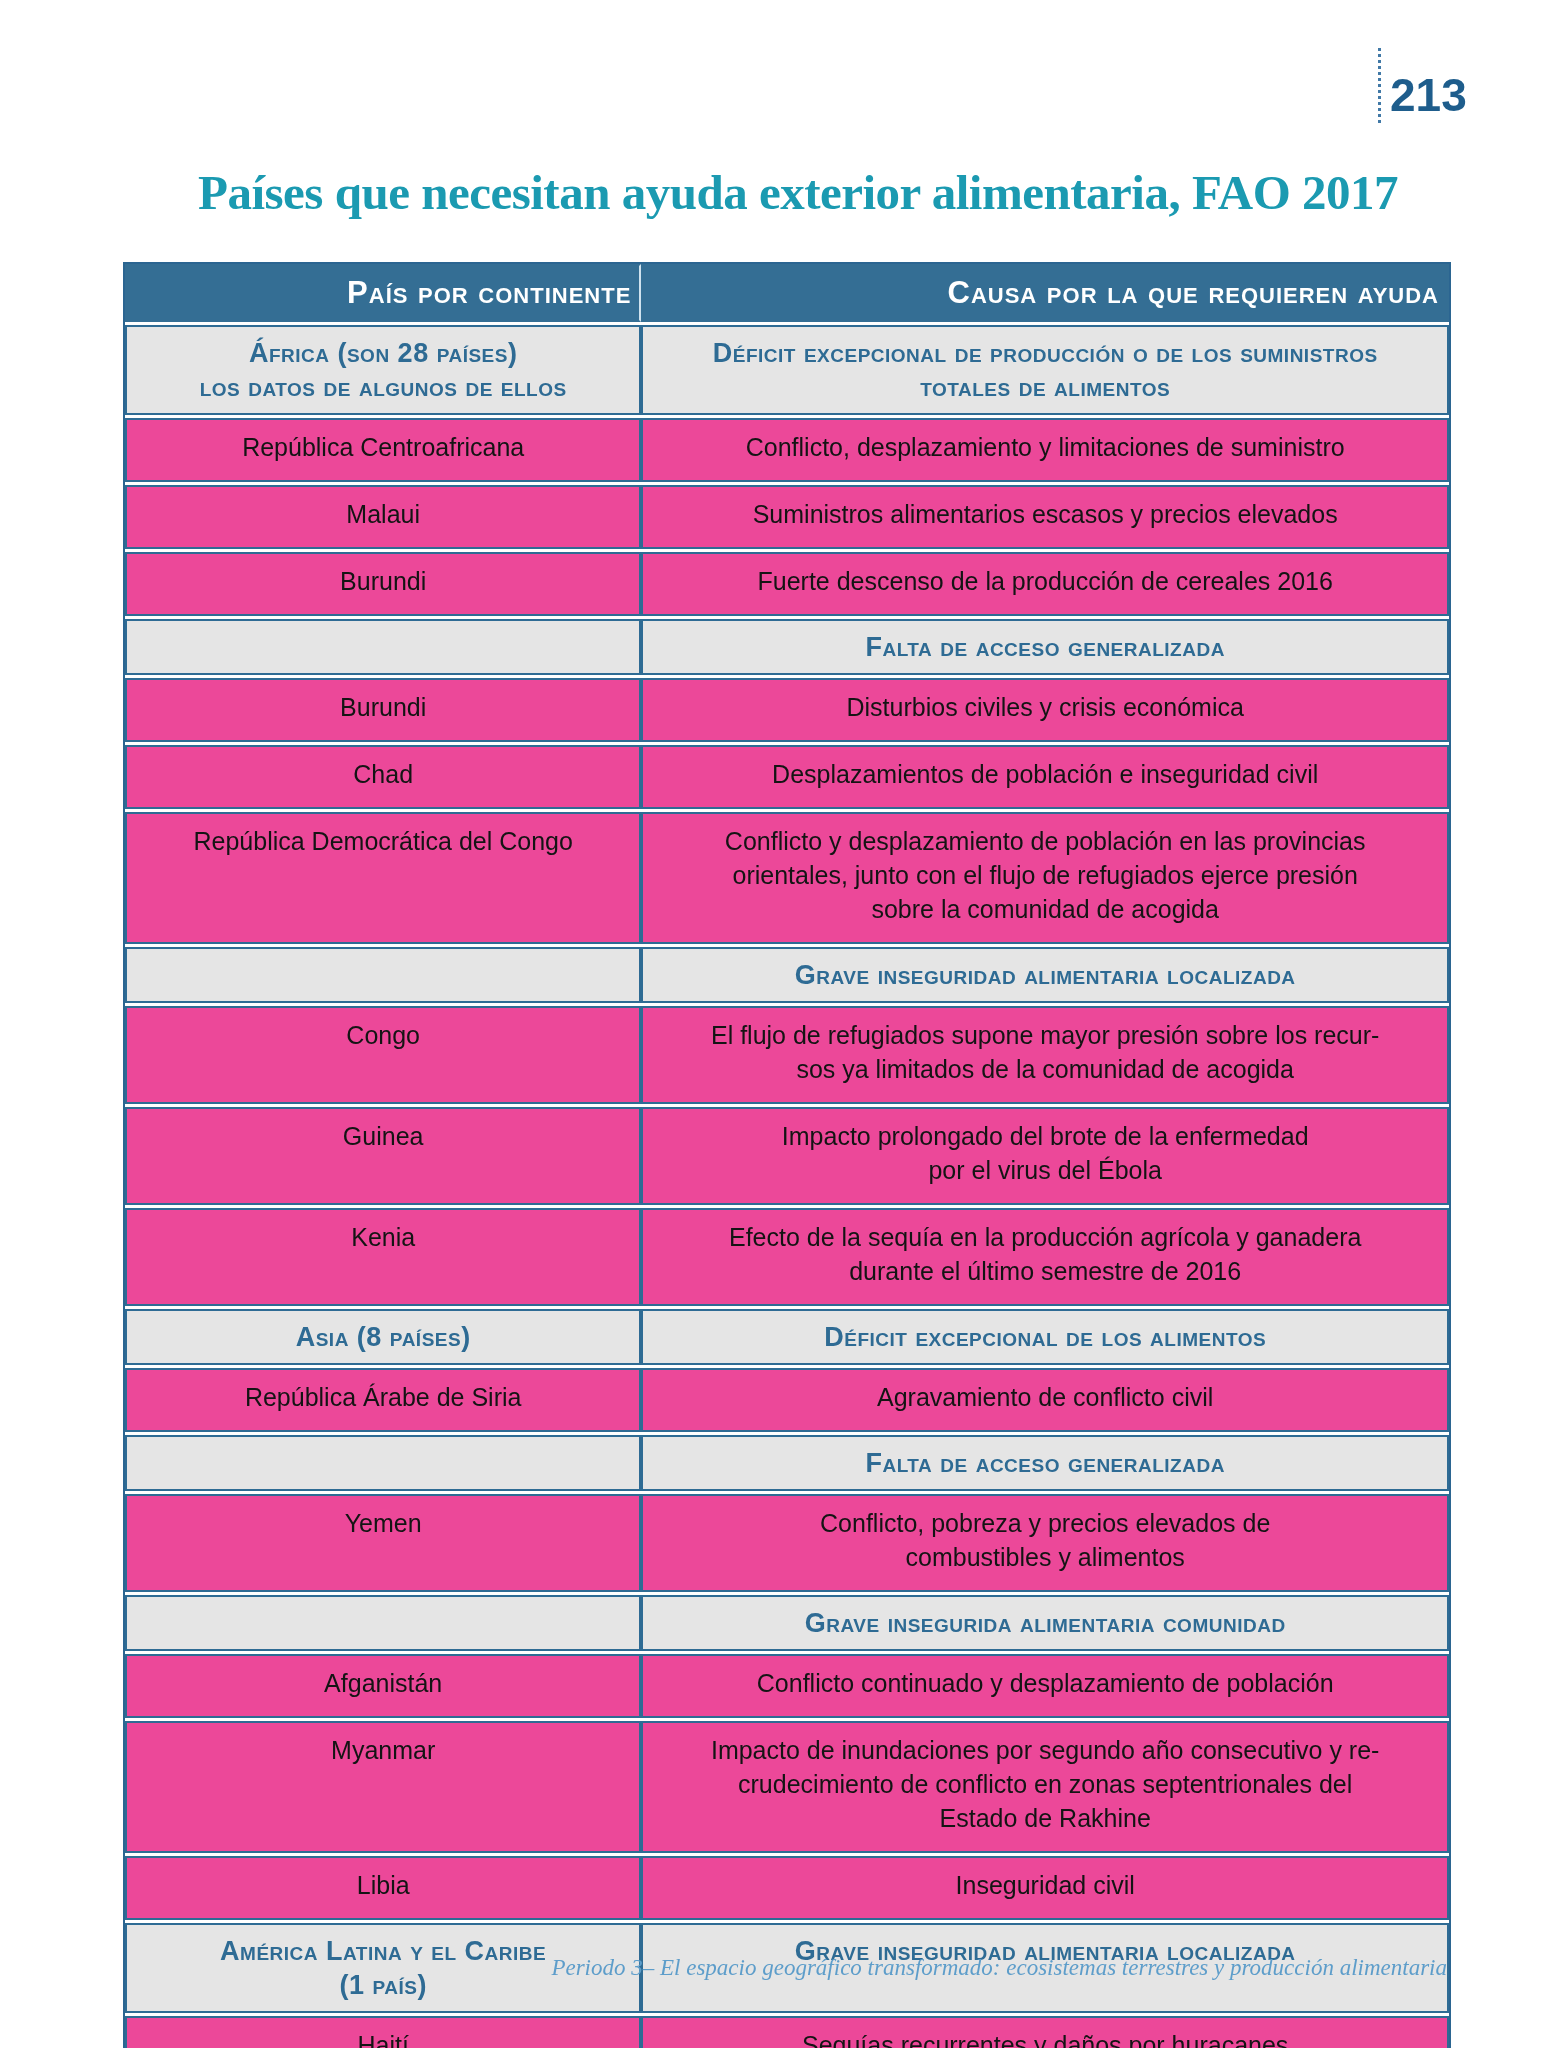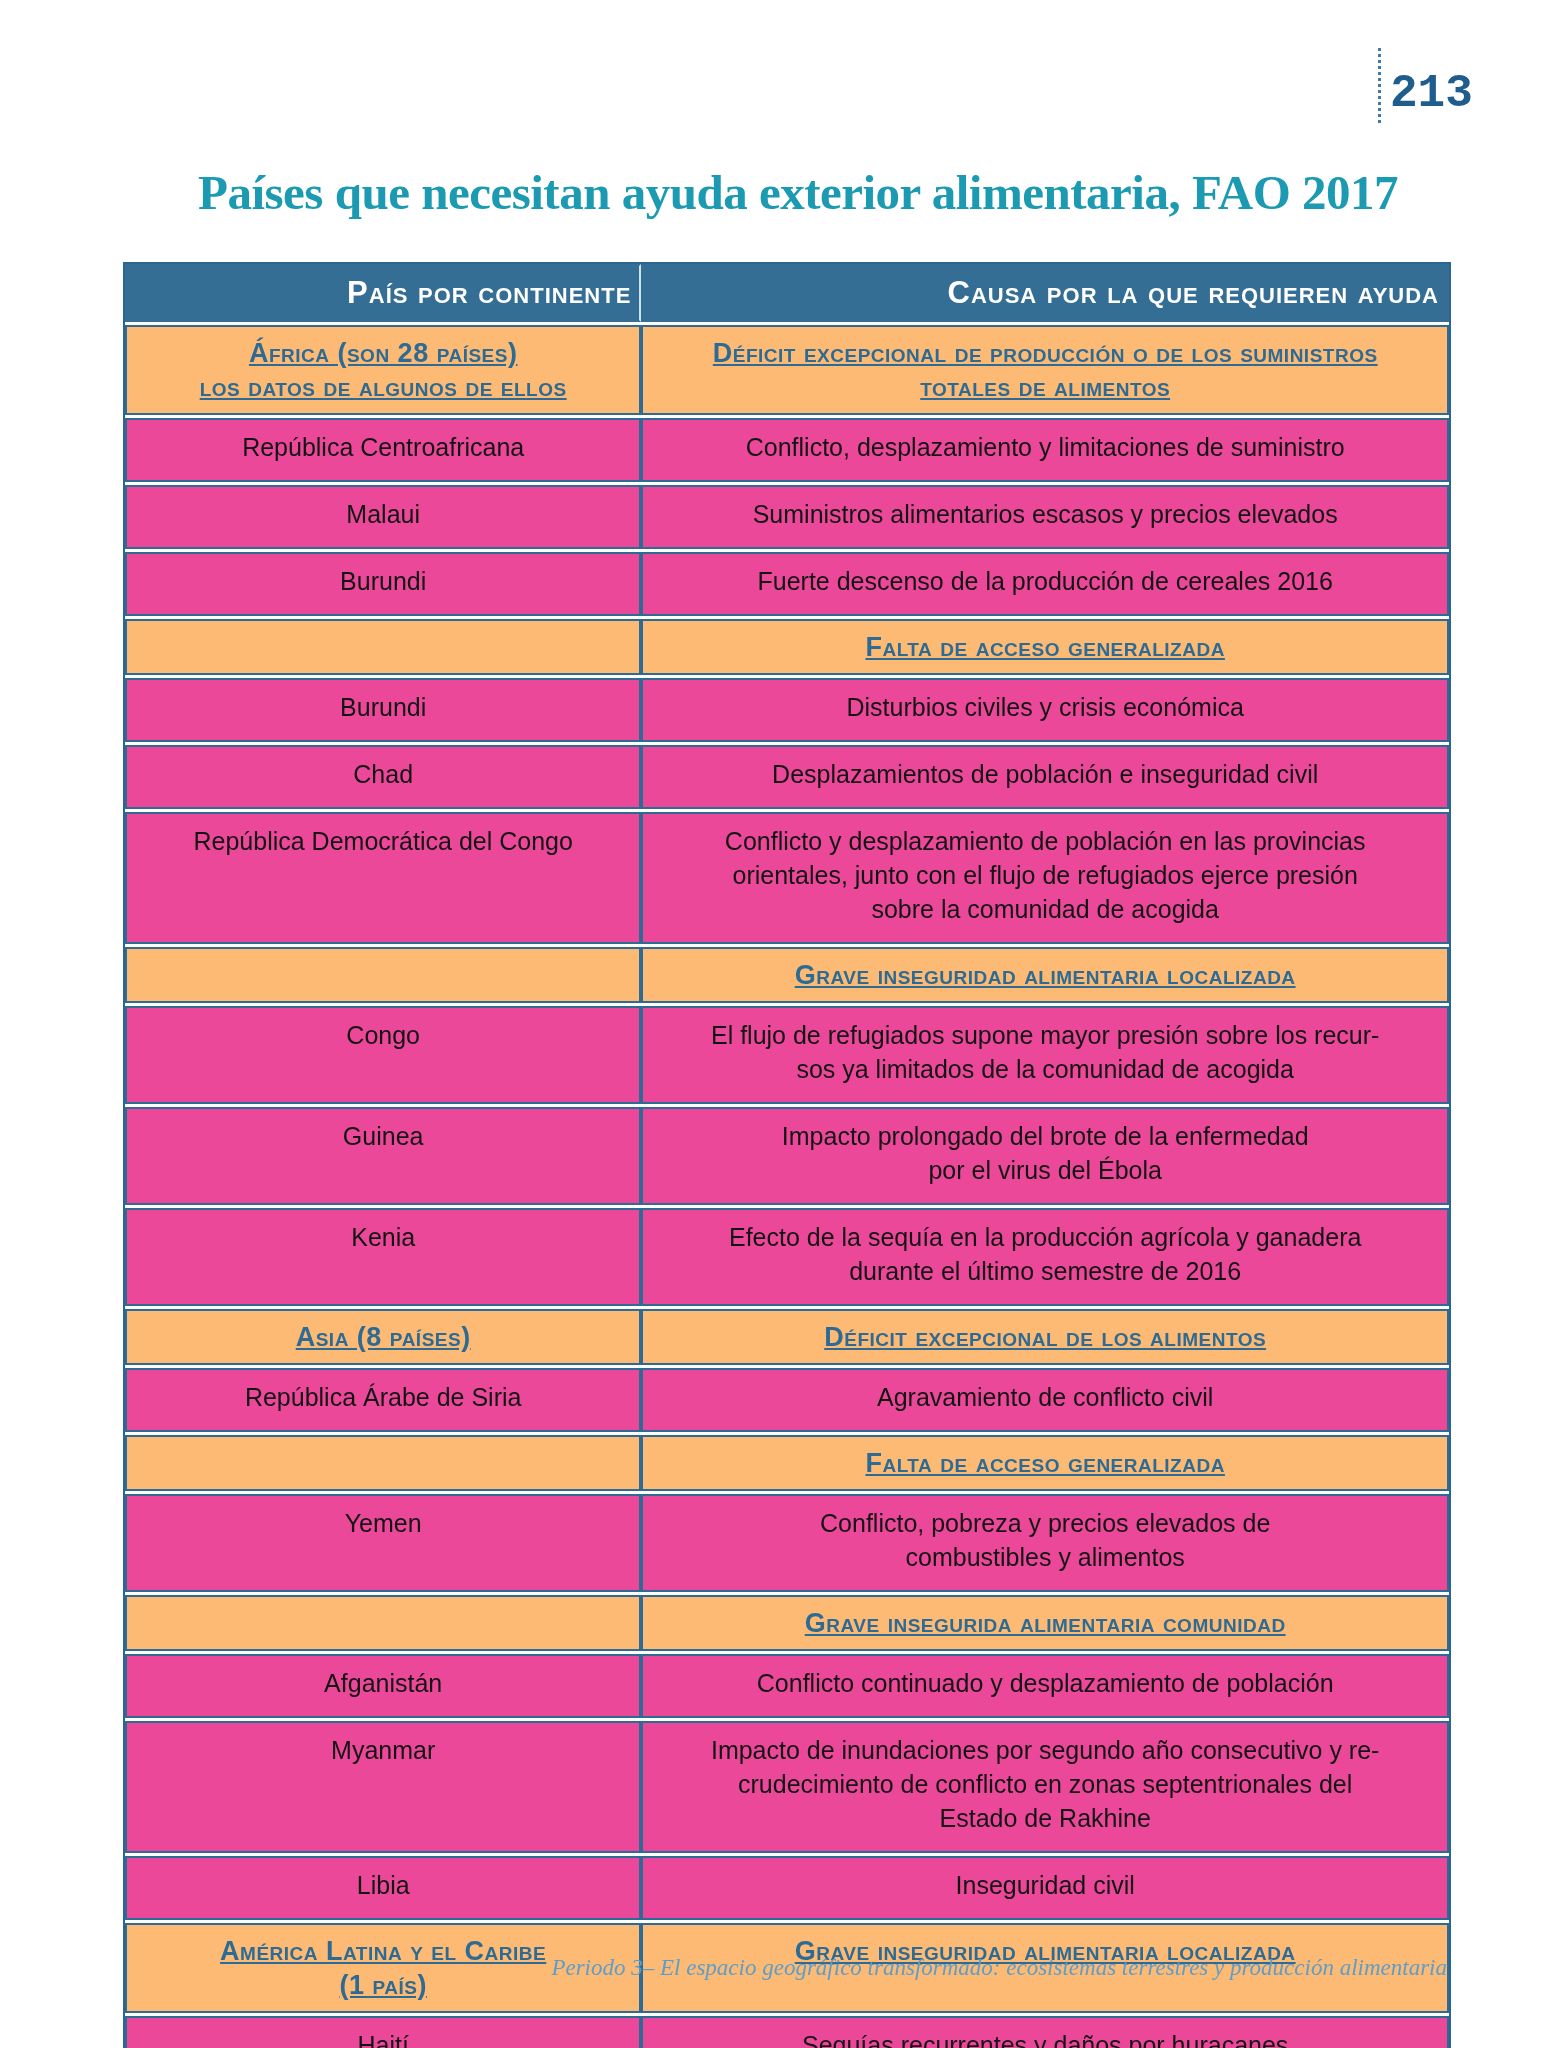--- a/index.html
+++ b/index.html
@@ -17,21 +17,21 @@
     left:1378px;
     top:48px;
     width:3px;
     height:78px;
     background:repeating-linear-gradient(to bottom,#4179a7 0 3px,transparent 3px 6px);
   }
   .pagenum{
     position:absolute;
     top:68px;
     left:1390px;
-    font-family:Liberation Mono, monospace;
+    font-family:Liberation Sans, sans-serif;
     font-weight:bold;
     font-size:46px;
     color:#1e5d8c;
   }
   
   .title{
     position:absolute;
     top:148px;
     left:0;
     width:100%;
@@ -77,30 +77,29 @@
     border:2px solid #2e6b94;
     background:#ec4899;
     text-align:center;
     vertical-align:top;
     font-size:25px;
     line-height:34px;
     color:#141414;
     padding:10px 16px 16px 16px;
   }
   tr.section-row td{
-    background:#fdba74;
+    background:#e5e5e5;
     color:#2e6b94;
     font-variant:small-caps;
     font-weight:bold;
     font-size:27px;
     line-height:34px;
     letter-spacing:0.5px;
     vertical-align:top;
     padding:9px 10px 9px 10px;
-    text-decoration:underline;
   }
   
   .footer{
     position:absolute;
     top:1955px;
     right:117px;
     font-family:Liberation Serif, serif;
     font-style:italic;
     font-size:23px;
     color:#5d9dca;

